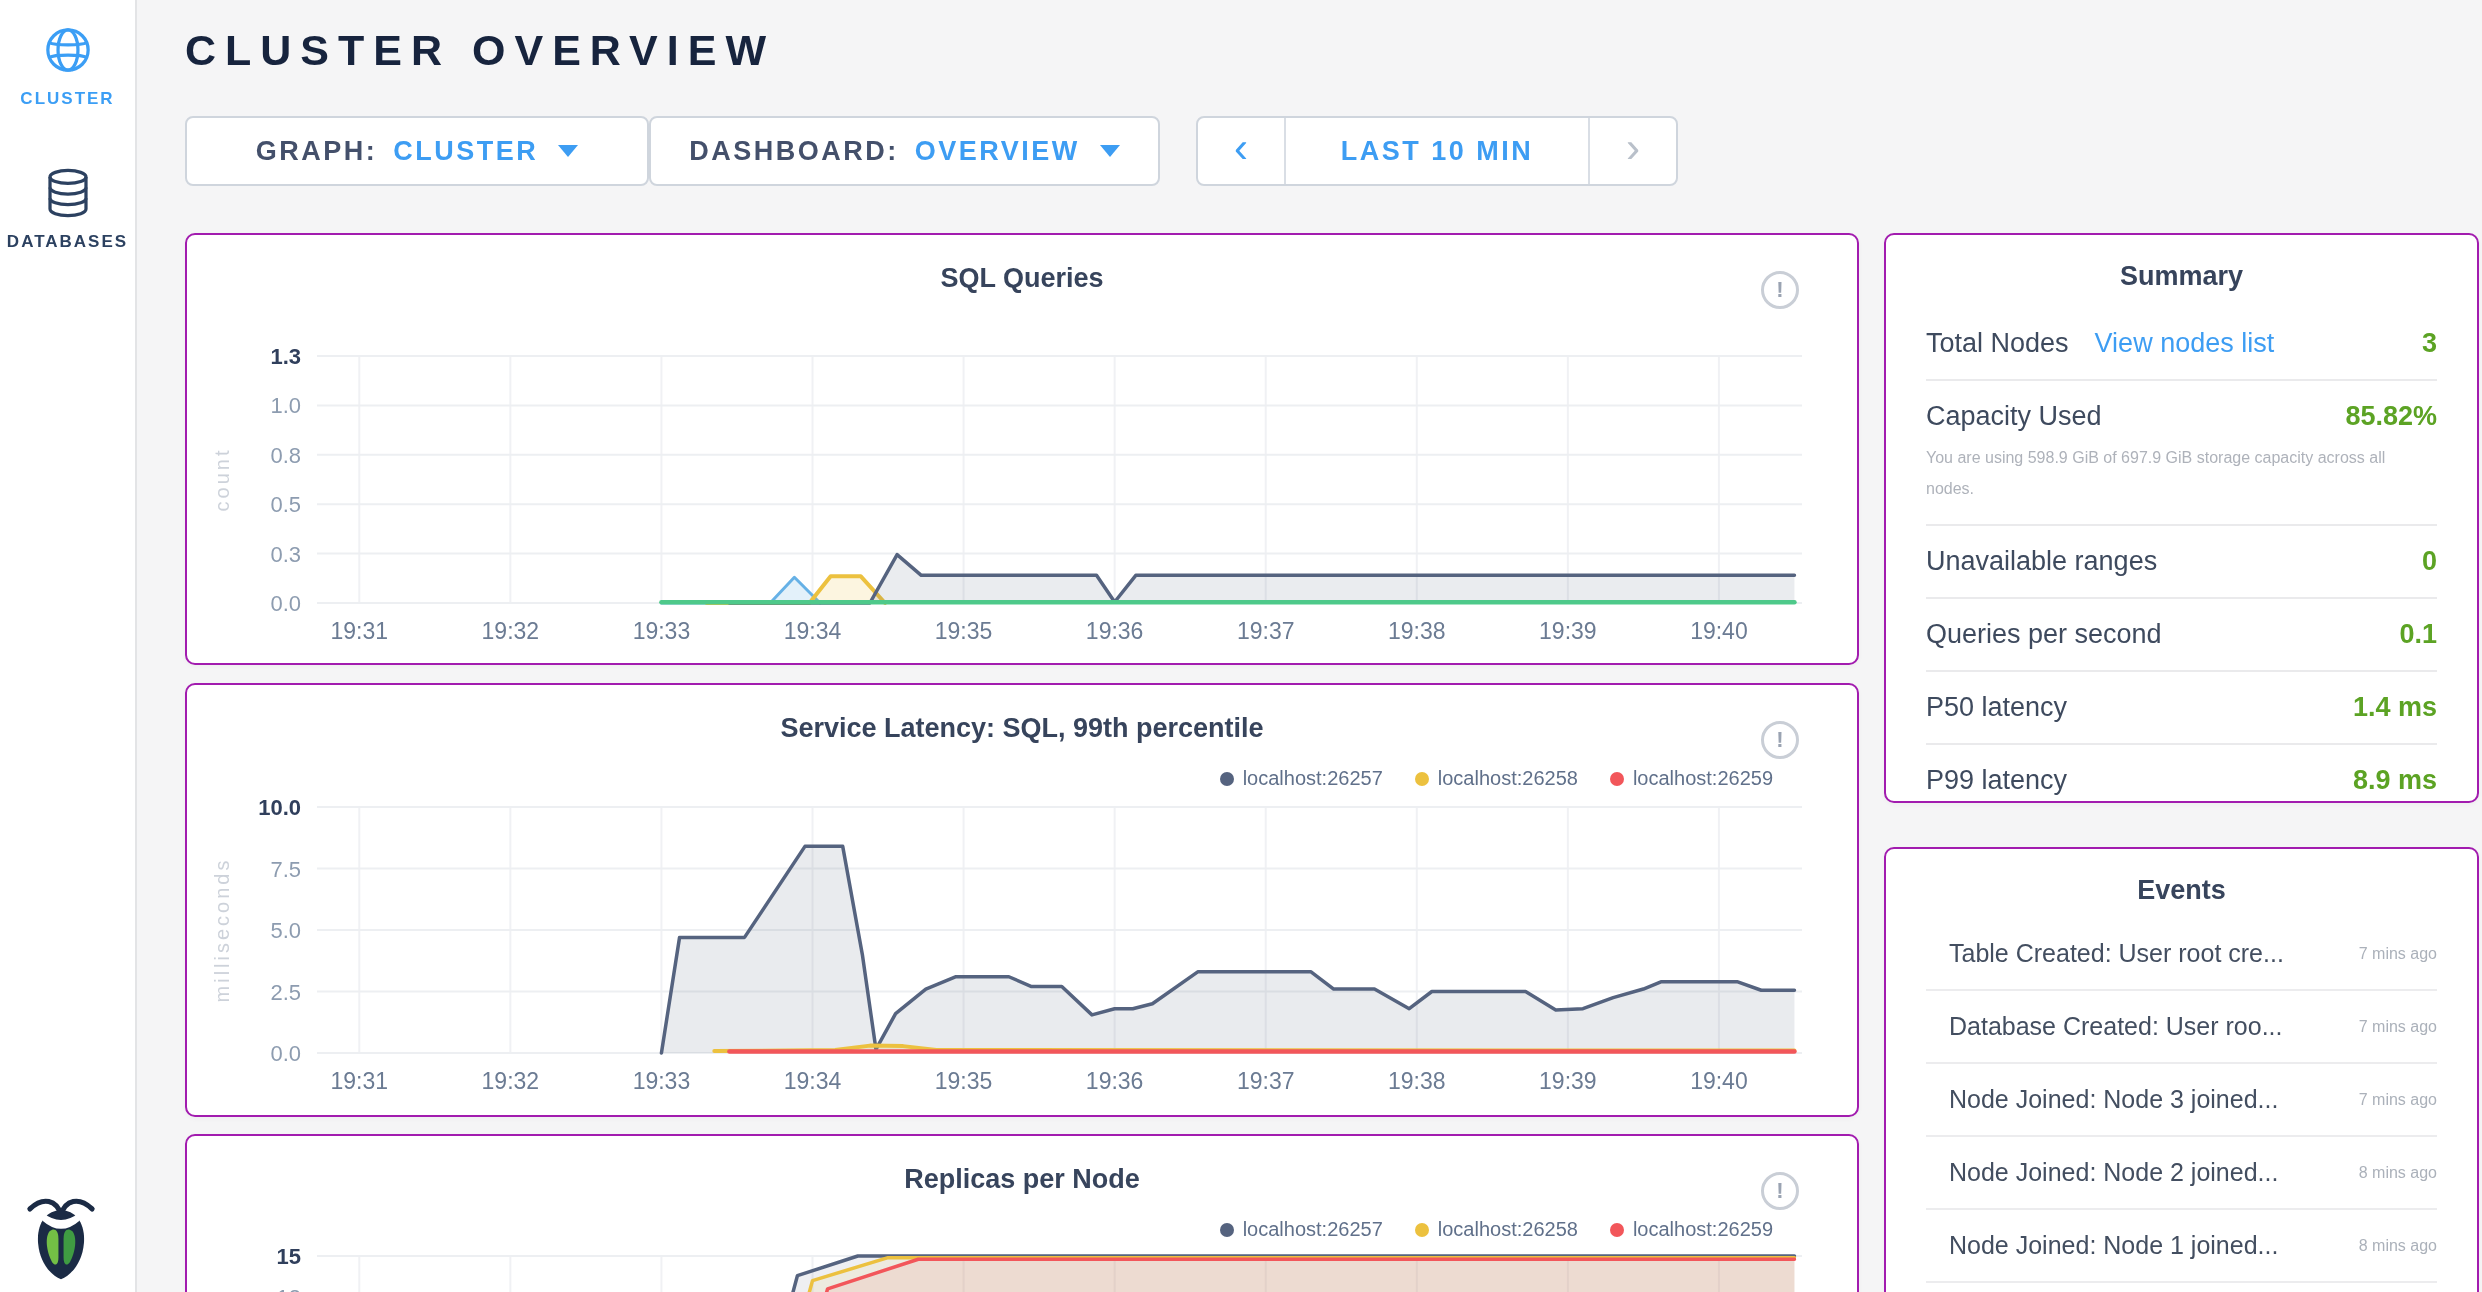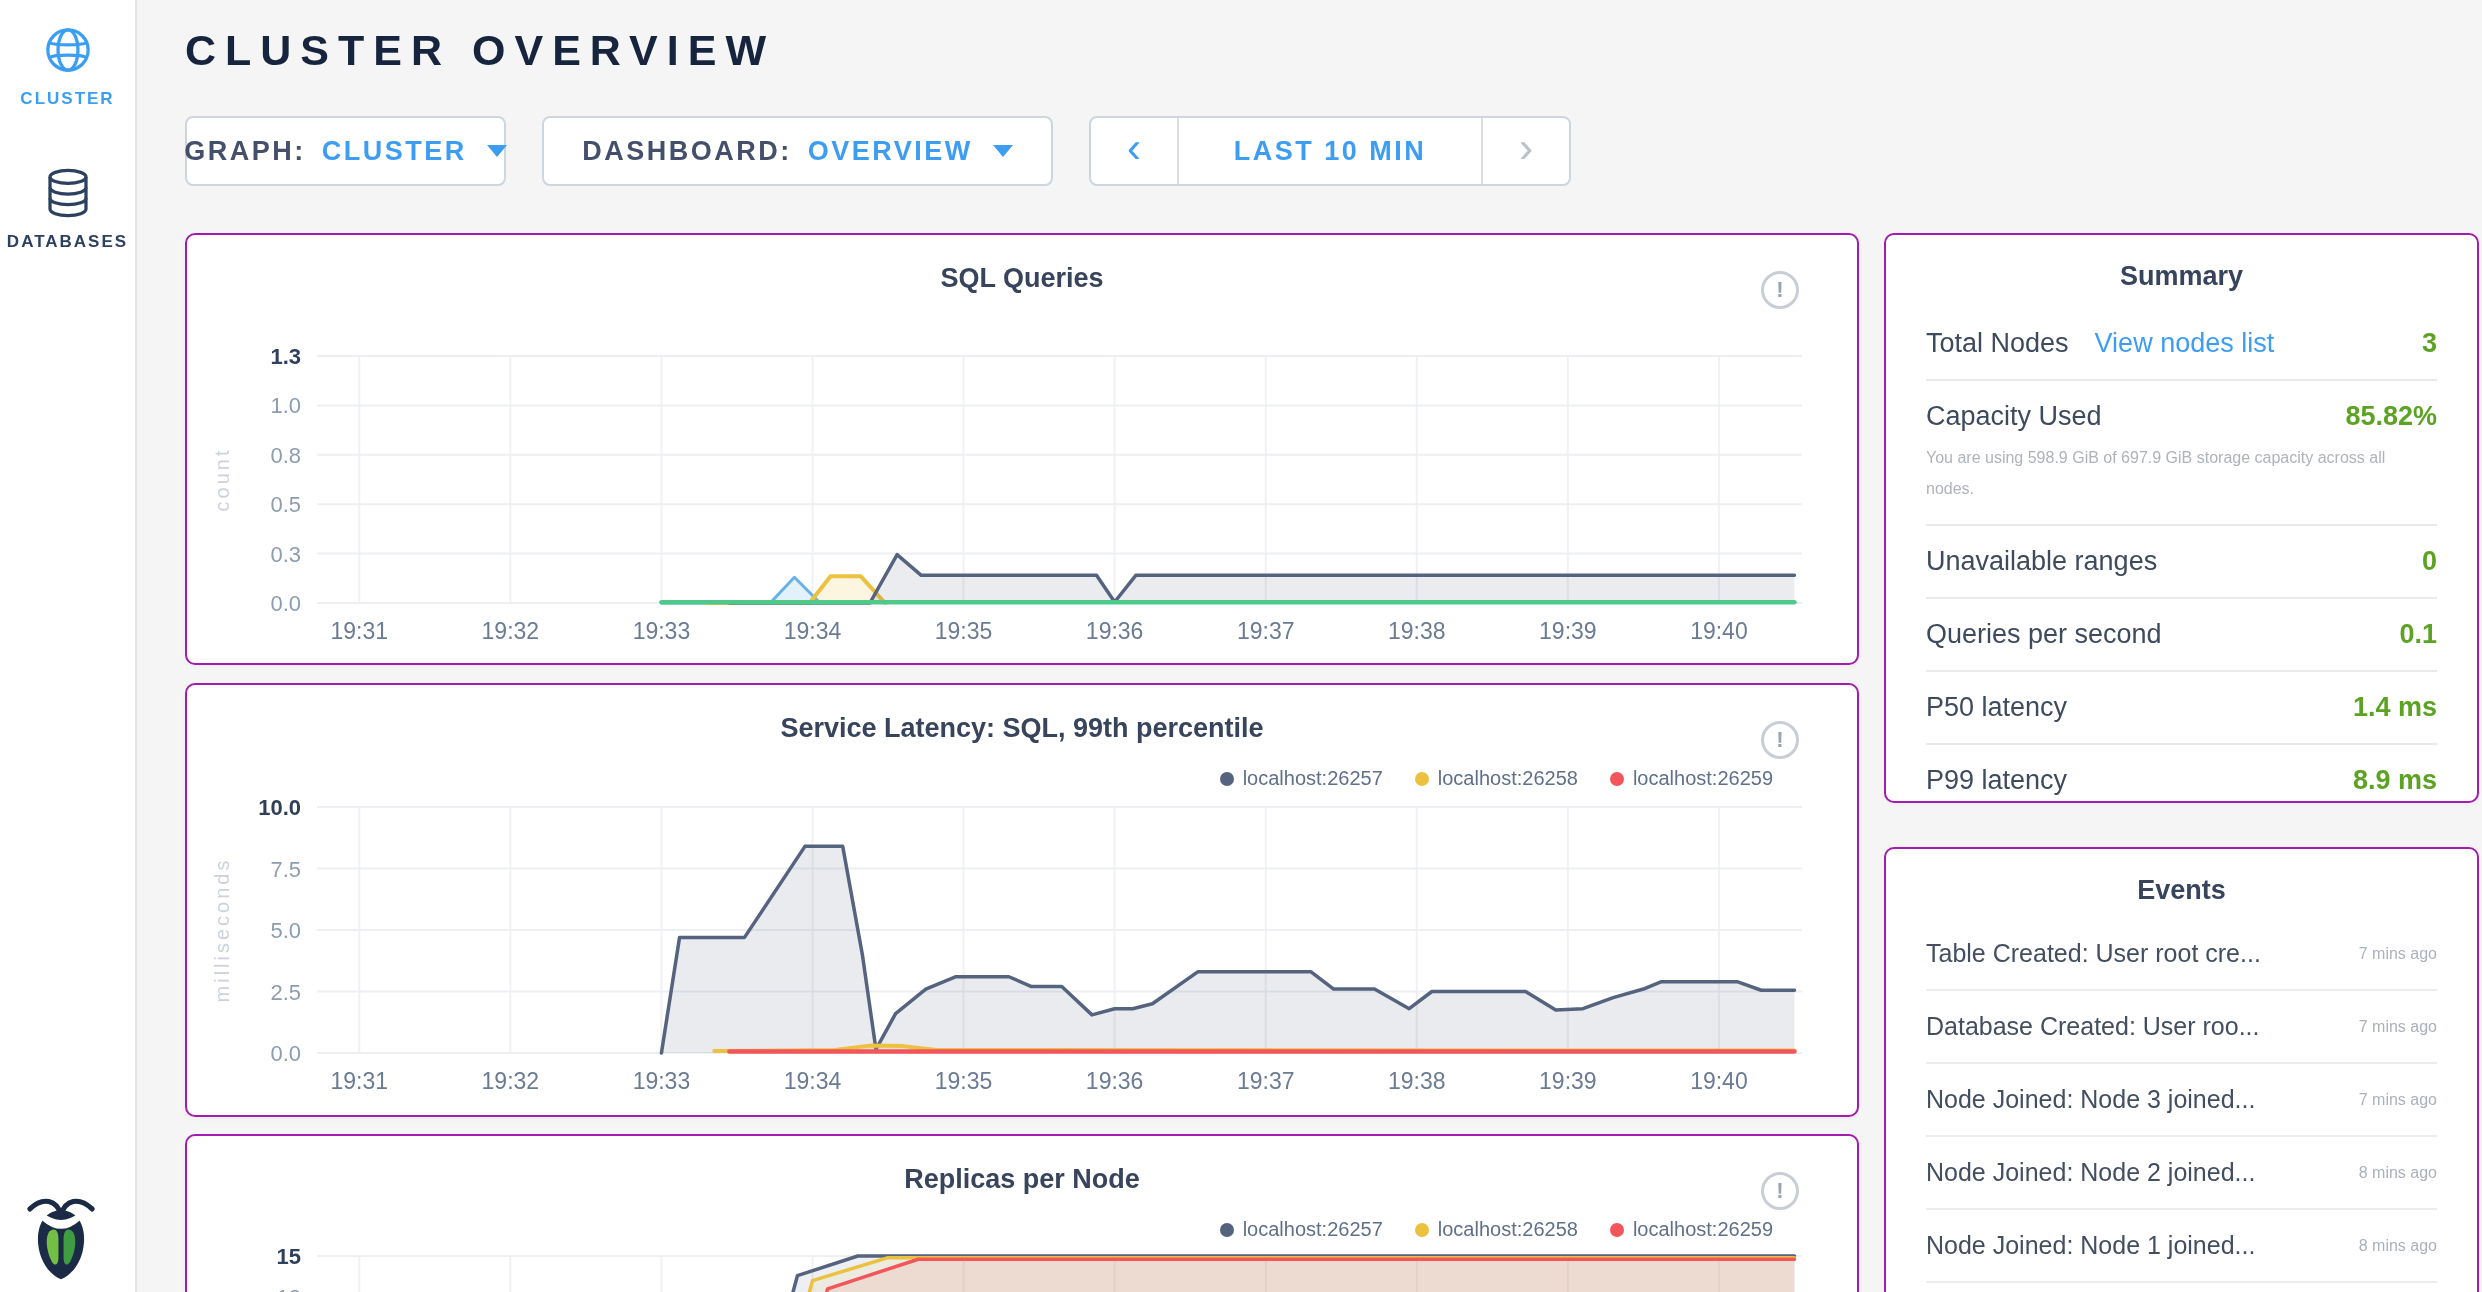--- a/index.html
+++ b/index.html
@@ -17,21 +17,21 @@
   .side-label{display:block;font-size:17px;font-weight:700;letter-spacing:2px;margin-top:9px;}
   .item-cluster .side-label{color:#3b9ef5;}
   .item-databases .side-label{color:#2c4160;}
   .logo{position:absolute;bottom:10px;left:24px;width:74px;height:90px;}
   
   .main{position:absolute;left:137px;top:0;right:0;height:100%;}
   .page-title{position:absolute;left:48px;top:26px;font-size:43px;font-weight:700;letter-spacing:9px;color:#17243e;}
   .controls{position:absolute;left:48px;top:116px;height:70px;display:flex;}
   .btn{height:70px;box-sizing:border-box;background:#fff;border:2px solid #cfd5dd;border-radius:8px;
        display:flex;align-items:center;justify-content:center;font-size:27px;letter-spacing:2.5px;font-weight:700;cursor:pointer;}
-  .btn-graph{width:321px;margin-right:36px;}
+  .btn-graph{width:464px;}
   .btn-dash{width:511px;margin-right:36px;}
   .btn .lbl{color:#44506b;margin-right:16px;}
   .btn .val{color:#3d9df3;}
   .caret{margin-left:20px;width:0;height:0;border-left:10px solid transparent;border-right:10px solid transparent;border-top:12px solid #3d9df3;}
   .timesel{width:482px;height:70px;box-sizing:border-box;background:#fff;border:2px solid #cfd5dd;border-radius:8px;display:flex;align-items:stretch;overflow:hidden;}
   .ts-btn{width:86px;display:flex;align-items:center;justify-content:center;font-size:42px;font-weight:400;cursor:pointer;padding-bottom:6px;}
   .ts-prev{color:#3d9df3;border-right:2px solid #d9dee5;}
   .ts-next{color:#b9c0ca;border-left:2px solid #d9dee5;}
   .ts-label{flex:1;display:flex;align-items:center;justify-content:center;color:#3d9df3;font-weight:700;font-size:27px;letter-spacing:2.5px;cursor:pointer;}
   
@@ -57,21 +57,21 @@
   .sum-rows{margin:16px 40px 0;}
   .sum-row{border-bottom:2px solid #eaeaec;padding:20px 0;}
   .sum-row:last-child{border-bottom:none;}
   .sum-line{display:flex;align-items:flex-end;}
   .sum-label{font-size:27px;color:#3e4a5e;}
   .sum-link{font-size:27px;color:#3d9df3;margin-left:26px;cursor:pointer;text-decoration:none;}
   .sum-value{margin-left:auto;font-size:27px;font-weight:700;color:#5ca324;white-space:nowrap;}
   .sum-caption{margin-top:10px;font-size:16px;line-height:31px;color:#aeb2ba;}
   .evt-rows{margin:12px 40px 0;}
   .evt-row{display:flex;justify-content:space-between;align-items:center;border-bottom:2px solid #ececee;padding:21px 0;}
-  .evt-text{font-size:25px;color:#434e60;}
+  .evt-text{font-size:25px;color:#434e60;margin-left:23px;}
   .evt-time{font-size:16px;color:#abb1ba;white-space:nowrap;}
 </style>
 </head>
 <body>
 
 <div class="sidebar">
   <div class="side-item first item-cluster">
     <span class="side-icon">
       <svg viewBox="0 0 24 24" width="52" height="52" fill="none" stroke="#3b9ef5" stroke-width="1.5">
         <circle cx="12" cy="12" r="9.3"></circle>

